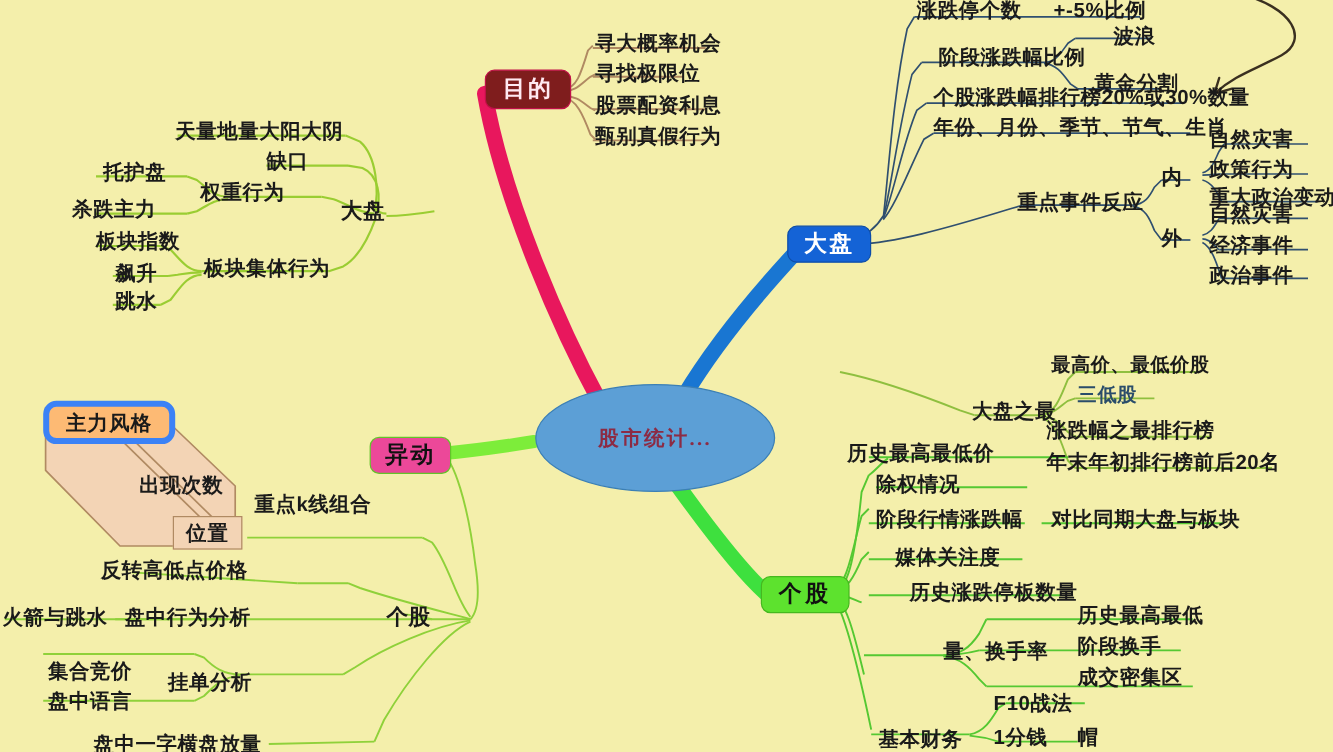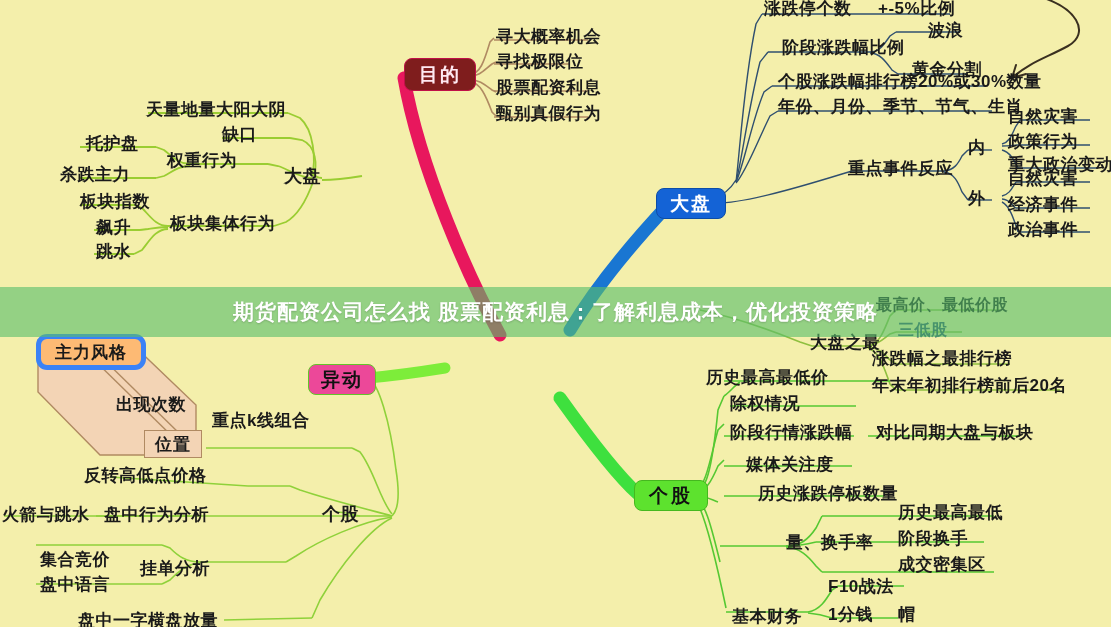--- a/index.html
+++ b/index.html
@@ -286,20 +286,23 @@
       <line x1="312" y1="618" x2="224" y2="620"></line>
     </g>
 
     <g fill="#f3d4b5" stroke="#b08a62" stroke-width="1.4">
       <path d="M38,340 L128,340 L196,405 L196,455 L100,455 L38,392 Z"></path>
       <path d="M86,352 L176,440" fill="none"></path>
       <path d="M92,348 L182,436" fill="none"></path>
     </g>
   </svg>
 
+  <div class="center-node" style="left:446px;top:320px;">
+    <span class="center-label">股市统计...</span>
+  </div>
 
   <div class="pill pill-pink" style="left:404px;top:58px;">
     <span>目的</span>
   </div>
 
   <div class="pill pill-blue" style="left:656px;top:188px;">
     <span>大盘</span>
   </div>
 
   <div class="pill pill-green" style="left:308px;top:364px;">
@@ -383,17 +386,14 @@
 
   <div class="node leaf" style="left:104px;top:506px;">盘中行为分析</div>
   <div class="node leaf" style="left:2px;top:506px;">火箭与跳水</div>
 
   <div class="node leaf" style="left:140px;top:560px;">挂单分析</div>
   <div class="node leaf" style="left:40px;top:551px;">集合竞价</div>
   <div class="node leaf" style="left:40px;top:576px;">盘中语言</div>
 
   <div class="node leaf" style="left:78px;top:612px;">盘中一字横盘放量</div>
 
-  <div class="watermark-band" style="top:287px;height:50px;">
-    <span class="watermark-text">期货配资公司怎么找 股票配资利息：了解利息成本，优化投资策略</span>
-  </div>
 
 </div>
 
 </body></html>

